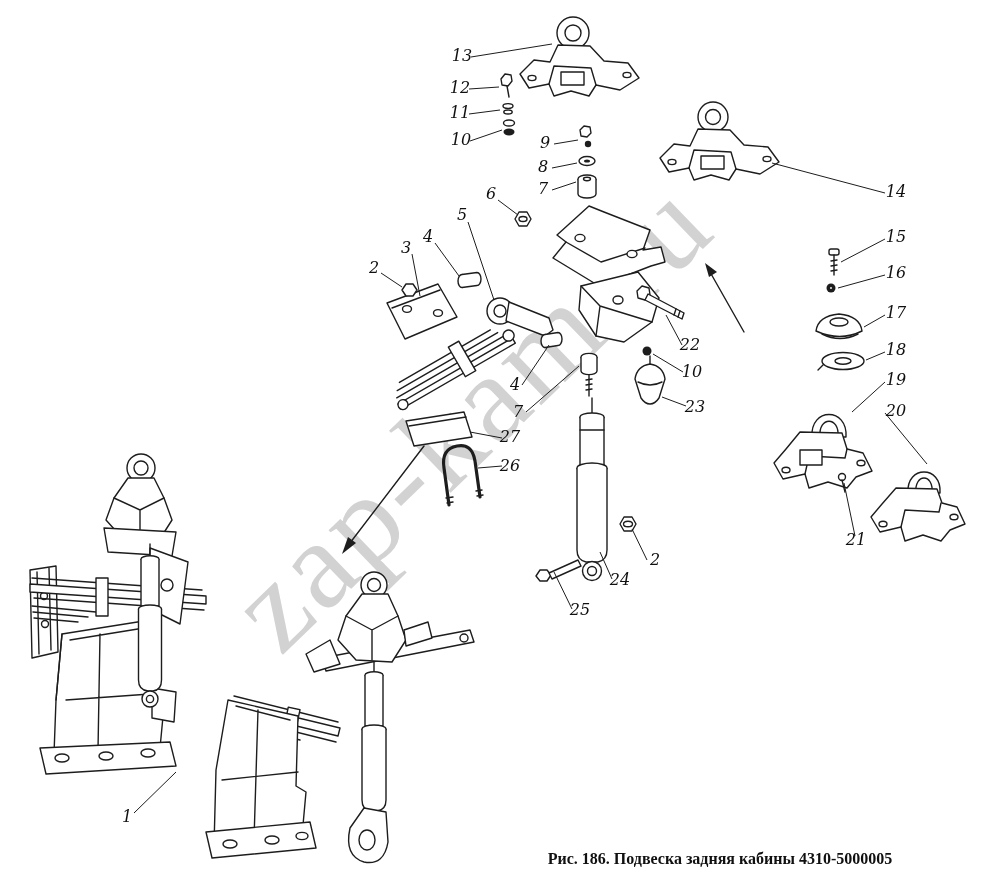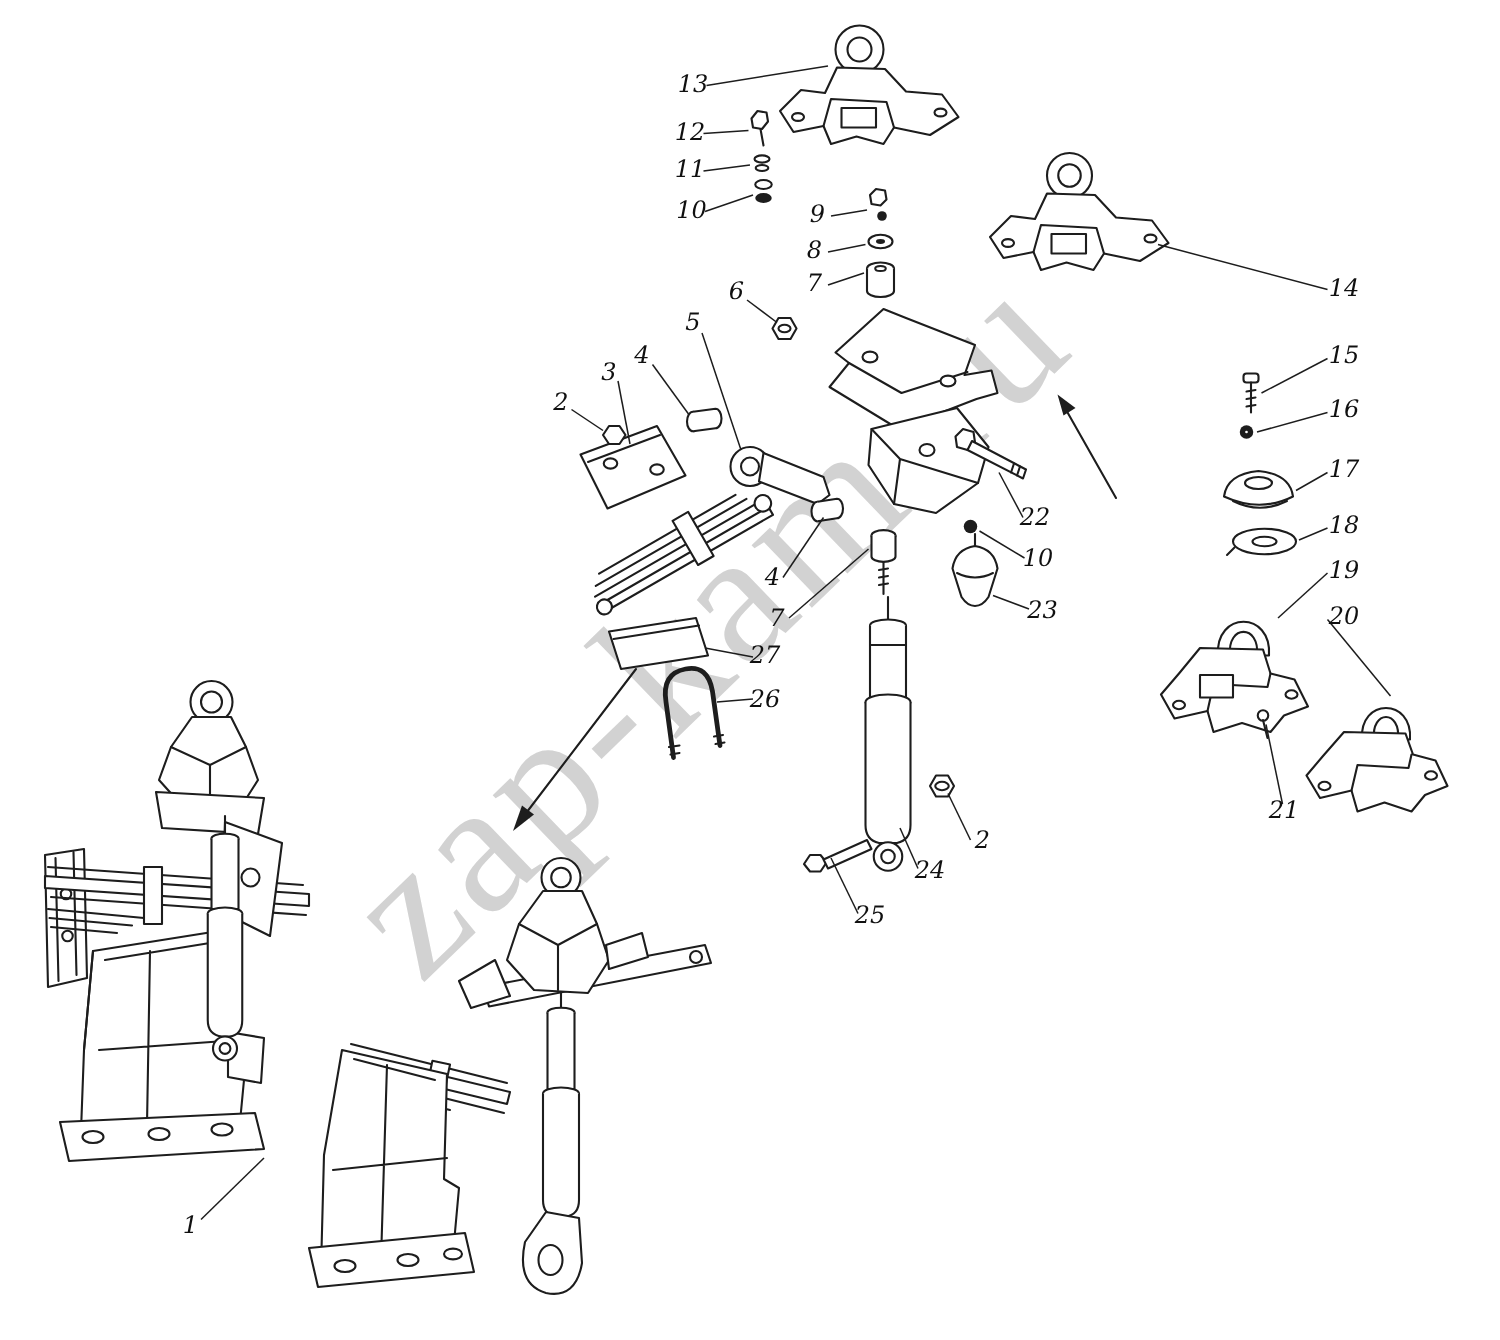--- a/index.html
+++ b/index.html
@@ -342,13 +342,14 @@
     <text class="num" x="518" y="417">7</text>
     <text class="num" x="510" y="442">27</text>
     <text class="num" x="510" y="471">26</text>
     <text class="num" x="620" y="585">24</text>
     <text class="num" x="655" y="565">2</text>
     <text class="num" x="580" y="615">25</text>
     <text class="num" x="127" y="822">1</text>
   </g>
 </svg>
 
+<div class="caption">Рис. 186. Подвеска задняя кабины 4310-5000005</div>
 </div>
 
 </body></html>

